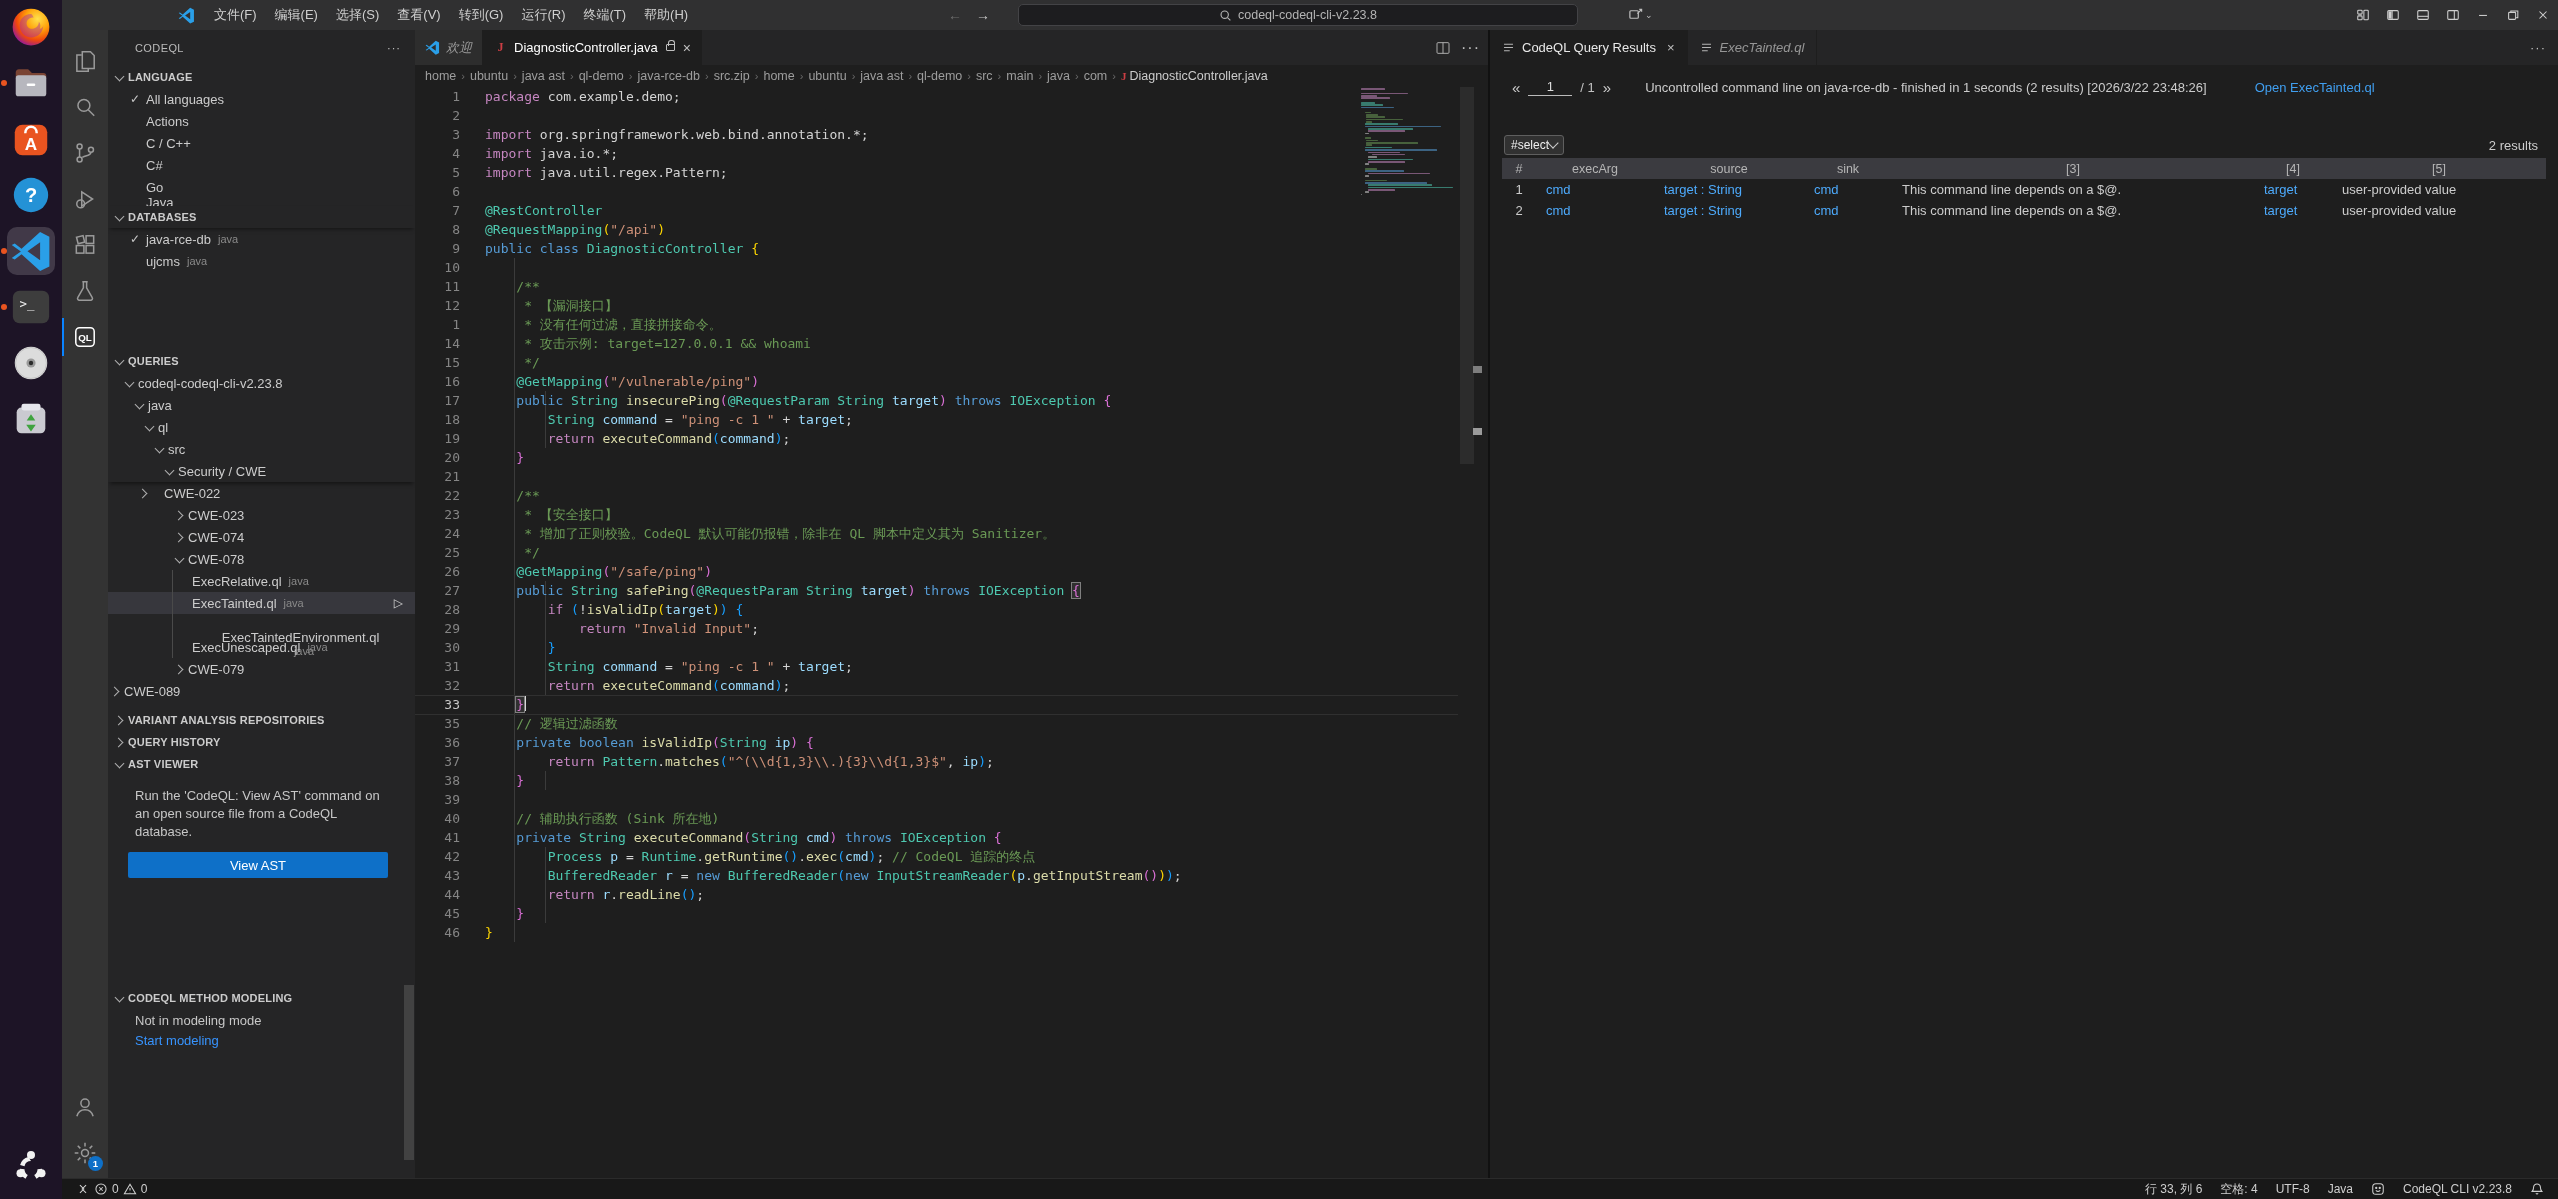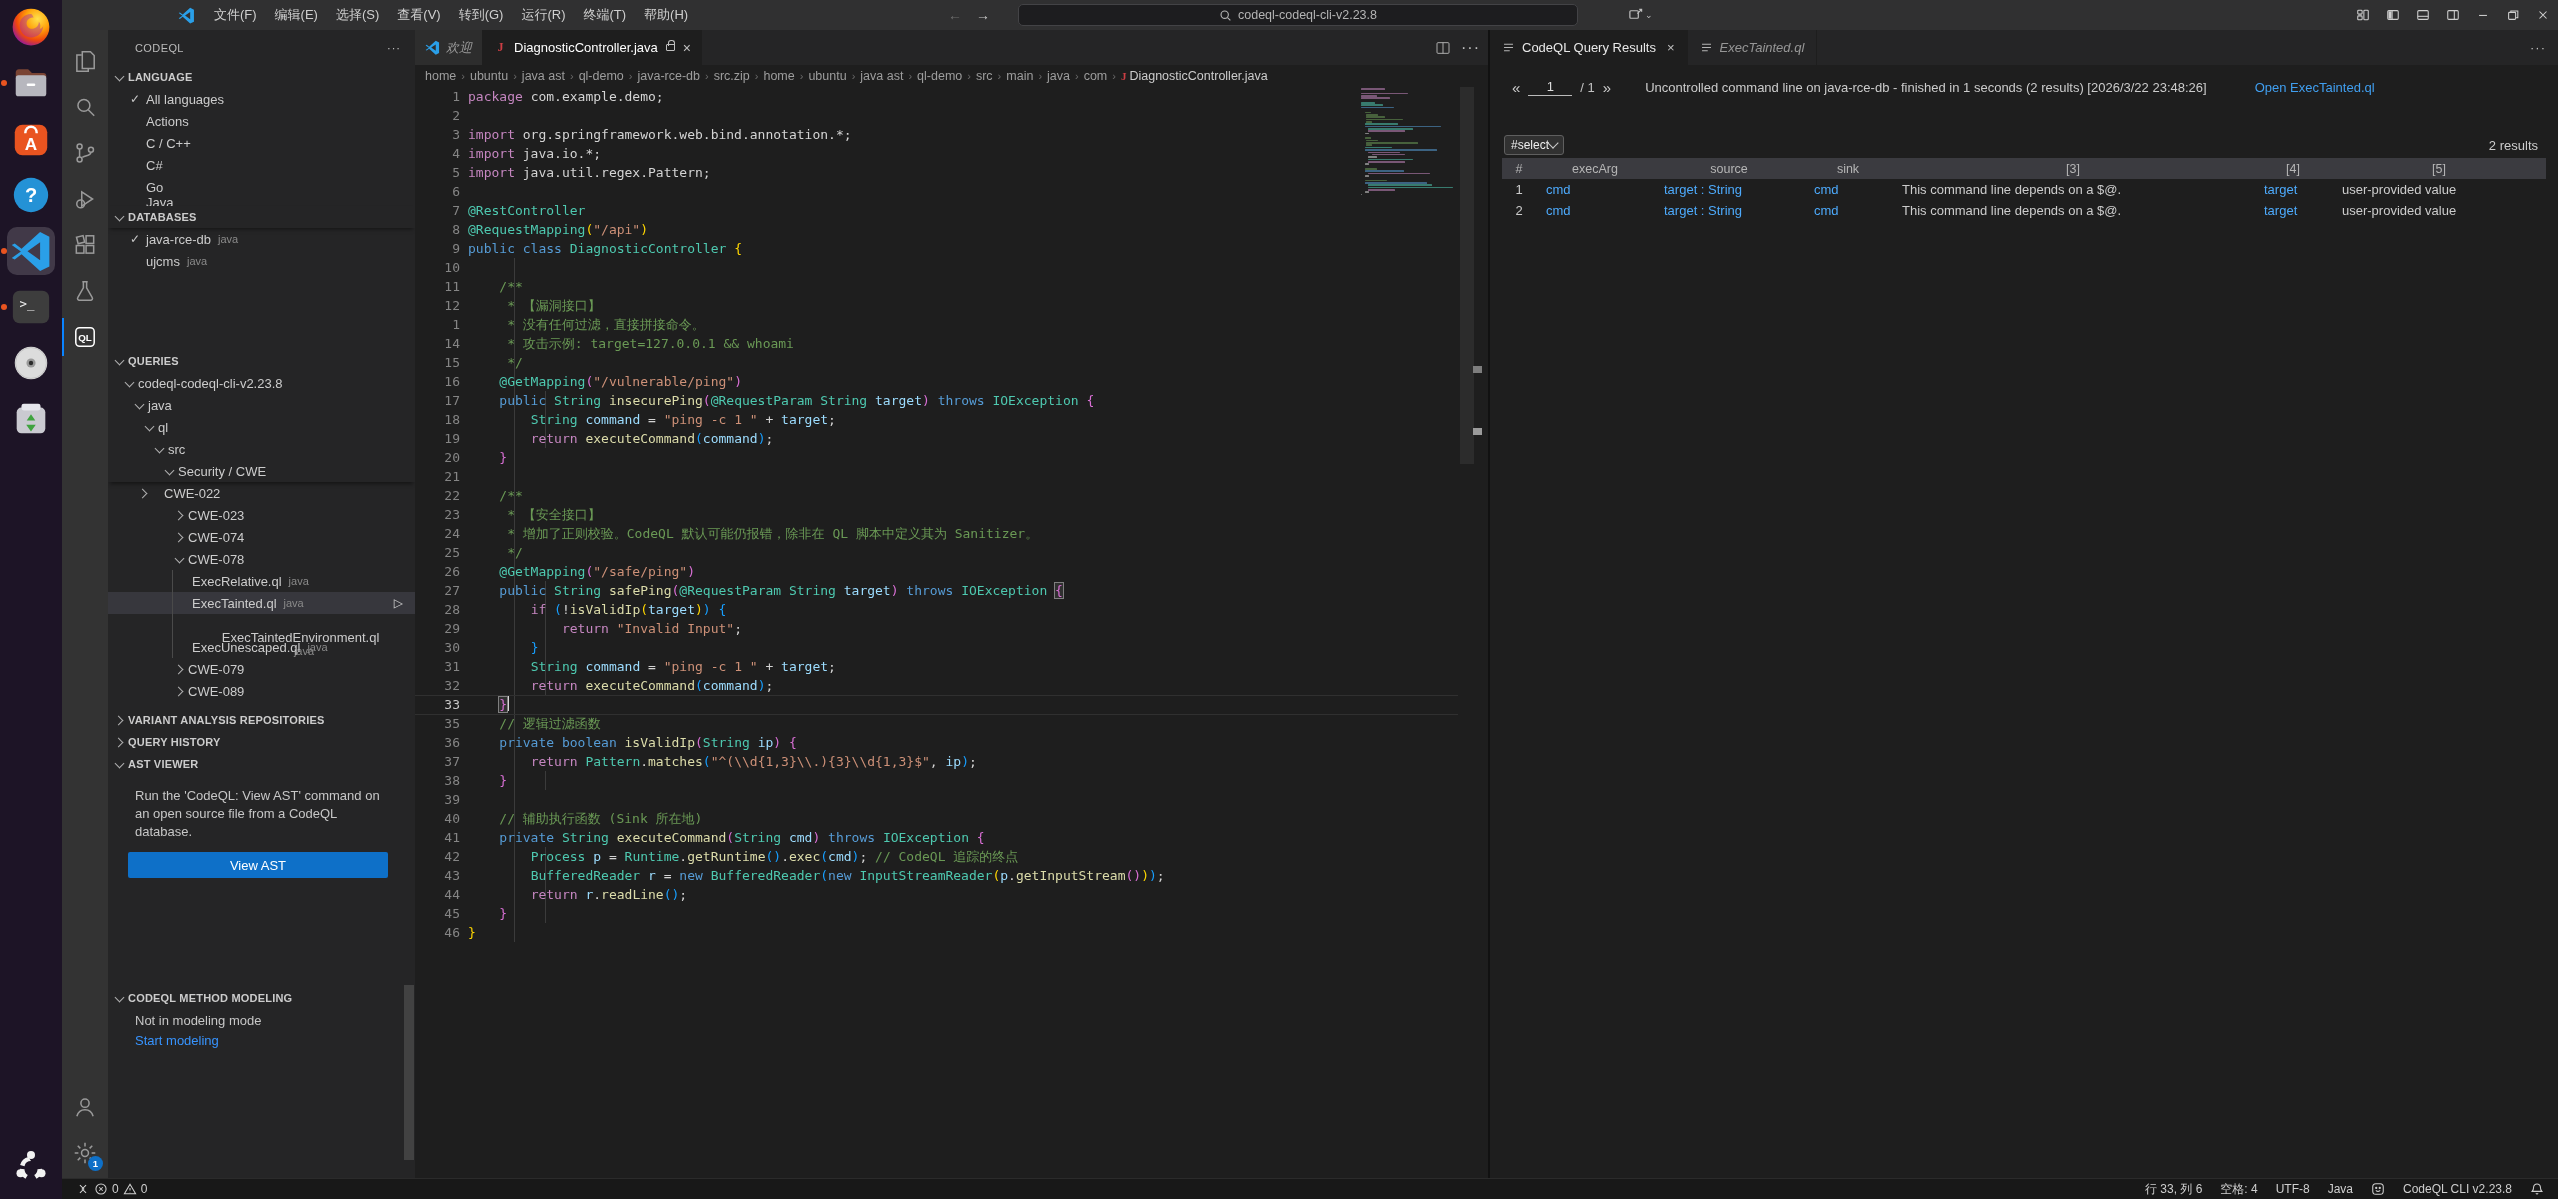--- a/index.html
+++ b/index.html
@@ -70,21 +70,21 @@
 .lock::before{content:"";position:absolute;left:1px;top:-5px;width:5px;height:5px;border:1px solid #c0c0c0;border-bottom:none;border-radius:3px 3px 0 0}
 .tab .close{color:#c0c0c0;font-size:14px;margin-left:2px}
 .ed-actions{position:absolute;right:8px;top:0;height:35px;display:flex;align-items:center;gap:10px;color:#c0c0c0}
 .ed-actions svg{width:16px;height:16px;stroke:#c0c0c0;fill:none;stroke-width:1.3}
 .breadcrumb{height:22px;display:flex;align-items:center;padding-left:10px;font-size:12.5px;color:#9d9d9d;gap:3px;background:#1e1e1e}
 .breadcrumb .sep{color:#6a6a6a;font-size:11px;padding:0 2px}
 .breadcrumb .last{color:#cccccc}
 .codearea{position:absolute;left:0;top:57px;right:0;bottom:0;overflow:hidden;font-family:"DejaVu Sans Mono",monospace;font-size:13px}
 .cline{height:19px;line-height:19px;white-space:pre;position:relative}
 .cline .num{display:inline-block;width:45px;text-align:right;color:#858585;font-size:13px;vertical-align:top}
-.cline .ctext{display:inline-block;margin-left:8px;vertical-align:top}
+.cline .ctext{display:inline-block;margin-left:25px;vertical-align:top}
 .cline.cur .num{color:#c6c6c6}
 .cline.cur::after{content:"";position:absolute;left:0;right:30px;top:0;height:18px;border-top:1px solid #303030;border-bottom:1px solid #303030;pointer-events:none}
 .tk-p{color:#d4d4d4}.tk-d{color:#d4d4d4}.tk-k{color:#569cd6}.tk-c{color:#c586c0}
 .tk-t{color:#4ec9b0}.tk-f{color:#dcdcaa}.tk-v{color:#9cdcfe}.tk-s{color:#ce9178}
 .tk-m{color:#6a9955}.tk-b1{color:#ffd700}.tk-b2{color:#da70d6}.tk-b3{color:#179fff}
 .tk-bm{color:#da70d6;outline:1px solid #7f7f7f;background:rgba(120,120,120,.2)}
 .cursor{display:inline-block;width:2px;height:15px;background:#d7d7d7;vertical-align:-2px}
 .iguide{position:absolute;width:1px;background:#3b3b3b}
 .minimap{position:absolute;right:32px;top:1px;width:95px;height:118px}
 .minimap div{position:absolute;border-radius:.5px}
@@ -469,21 +469,21 @@
         <div class="tree-row" style="padding-left: 74px;">
           <span class="guideline"></span>
           <span class="chev none" style="width: 10px;"></span>
           <span>ExecUnescaped.ql</span>
           <span class="tag">java</span>
         </div>
         <div class="tree-row" style="padding-left: 64px;">
           <span class="chev right"></span>
           <span>CWE-079</span>
         </div>
-        <div class="tree-row" style="padding-left: 64px;">
+        <div class="tree-row" style="">
           <span class="chev right"></span>
           <span>CWE-089</span>
         </div>
       </div>
     <div style="height:7px"></div>
     <div class="sec-hdr">
         <span class="chev right"></span>
         <span>VARIANT ANALYSIS REPOSITORIES</span>
       </div>
     <div class="sec-hdr">

